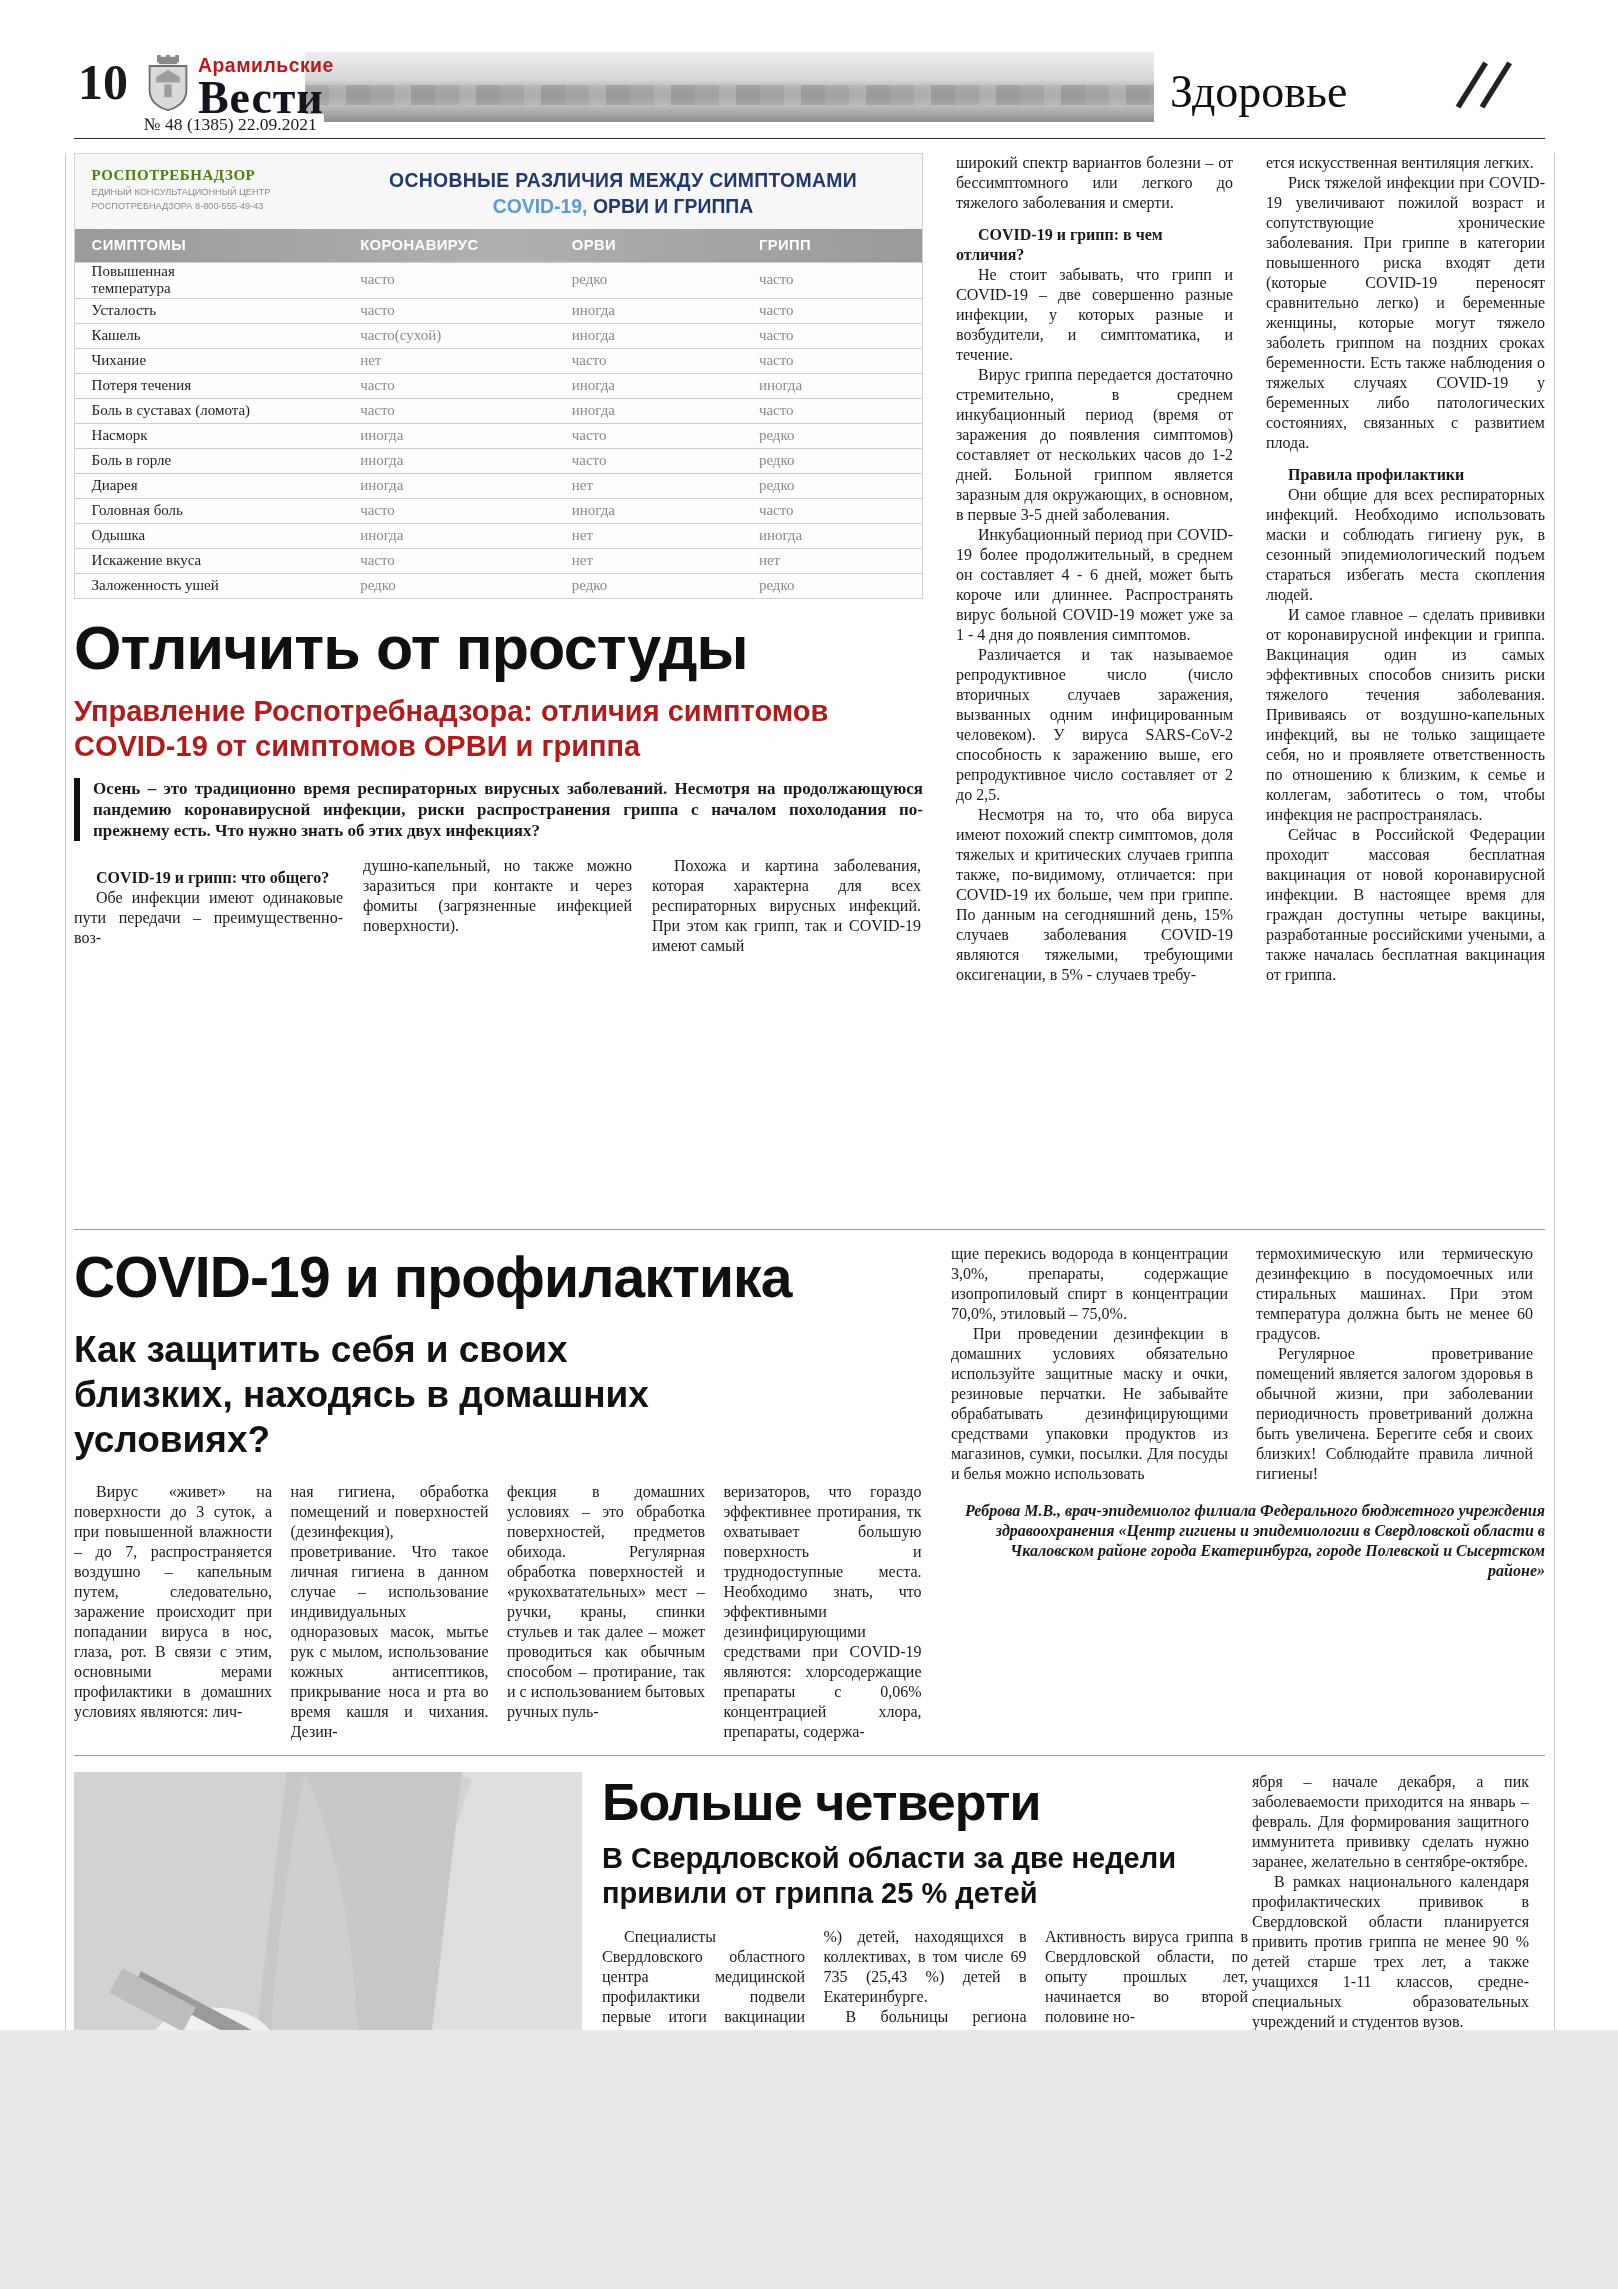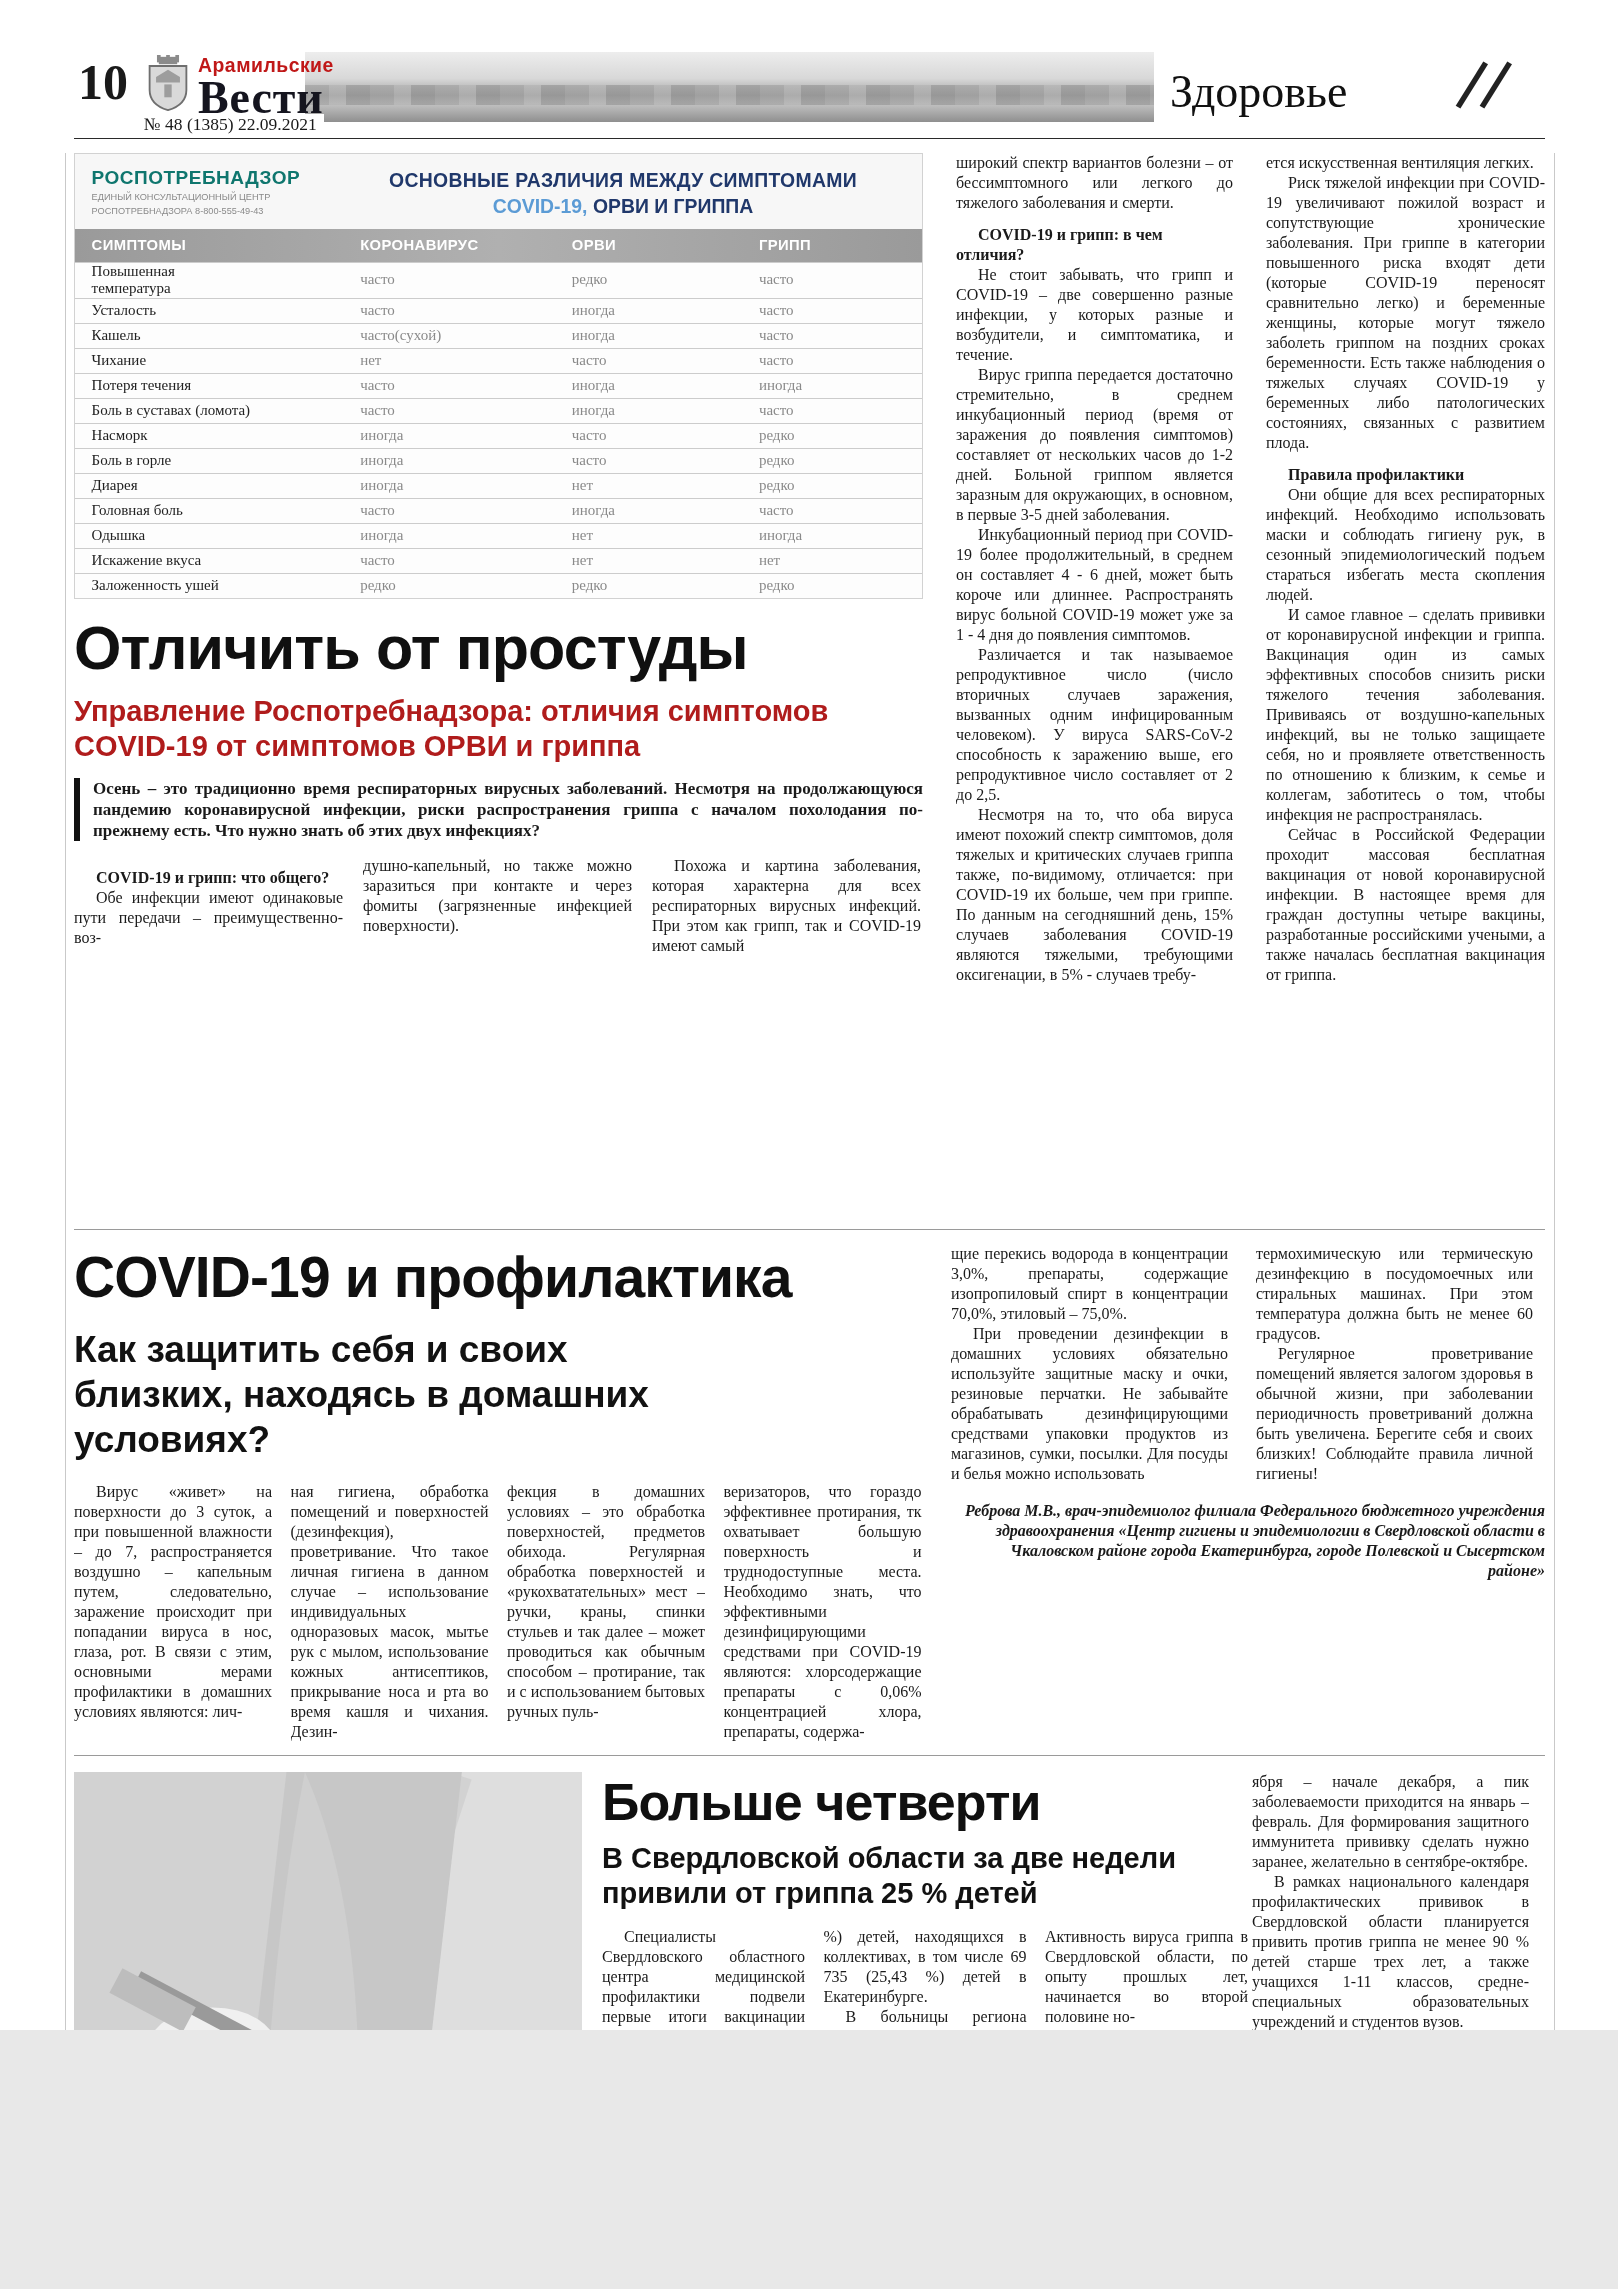--- a/index.html
+++ b/index.html
@@ -39,21 +39,21 @@
   
   .section1 { position:absolute; left:74px; top:153px; width:1471px; height:1067px; display:flex; overflow:hidden; }
   .s1-left { width:849px; margin-right:33px; flex:0 0 auto; }
   .s1-colA { width:277px; margin-right:33px; flex:0 0 auto; }
   .s1-colB { width:279px; flex:0 0 auto; }
 
   
   .infographic { width:849px; background:#f7f7f7; border:0.9px solid #d2d2d2; padding-top:13px; }
   .info-head { display:flex; padding:0 16.6px 11px 16.6px; align-items:flex-start; }
   .org-block { width:249px; flex:0 0 auto; }
-  .org-name { font-family:Liberation Sans, sans-serif; font-weight:bold; font-size:19px; color:#0f766e; letter-spacing:0.5px; }
+  .org-name { font-family:Liberation Serif, serif; font-weight:bold; font-size:15px; color:#4d7c0f; letter-spacing:0.5px; }
   .org-note { font-family:"Liberation Sans", sans-serif; font-size:9.2px; color:#8a8a8a; line-height:1.25; margin-top:2.8px; }
   .info-titles { flex:1; text-align:center; padding-top:1.8px; }
   .info-title1 { font-family:"Liberation Sans", sans-serif; font-weight:bold; font-size:19.4px; color:#20386b; letter-spacing:0.3px; }
   .info-title2 { font-family:"Liberation Sans", sans-serif; font-weight:bold; font-size:19.4px; margin-top:2.8px; }
   .info-title2 .covid { color:#5b9bd5; }
   .info-title2 .rest { color:#20386b; }
   .t-headrow { display:grid; grid-template-columns:33% 26% 23% 18%; padding:0 16.6px; height:33px; align-items:center;
     background:linear-gradient(90deg,#9a9a9a,#b0b0b0 50%,#9a9a9a); }
   .t-headrow div { font-family:"Liberation Sans", sans-serif; font-weight:bold; font-size:14.8px; color:#ffffff; letter-spacing:0.4px; }
   .t-rows { background:#fdfdfd; }

